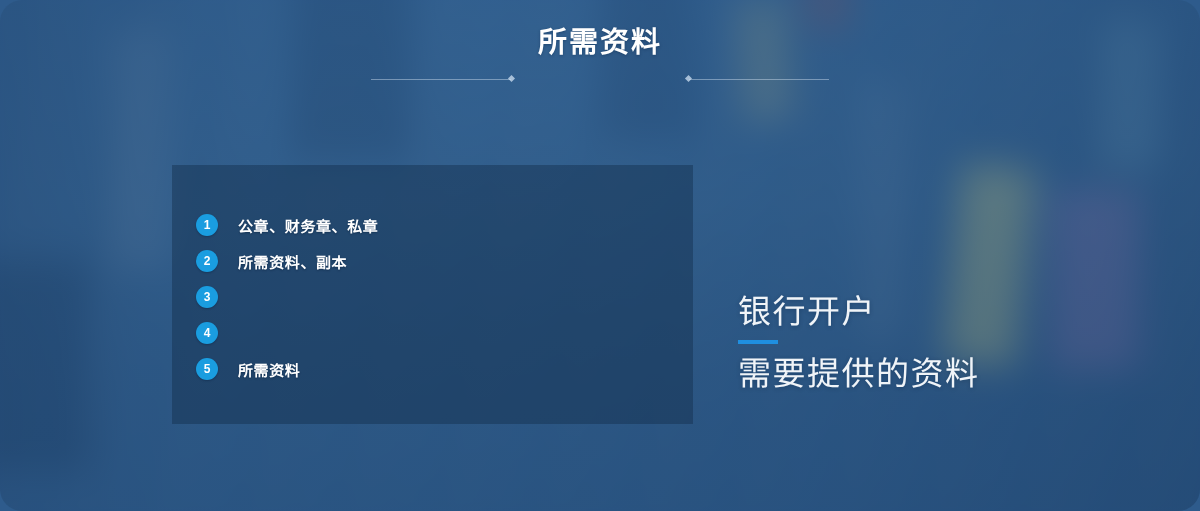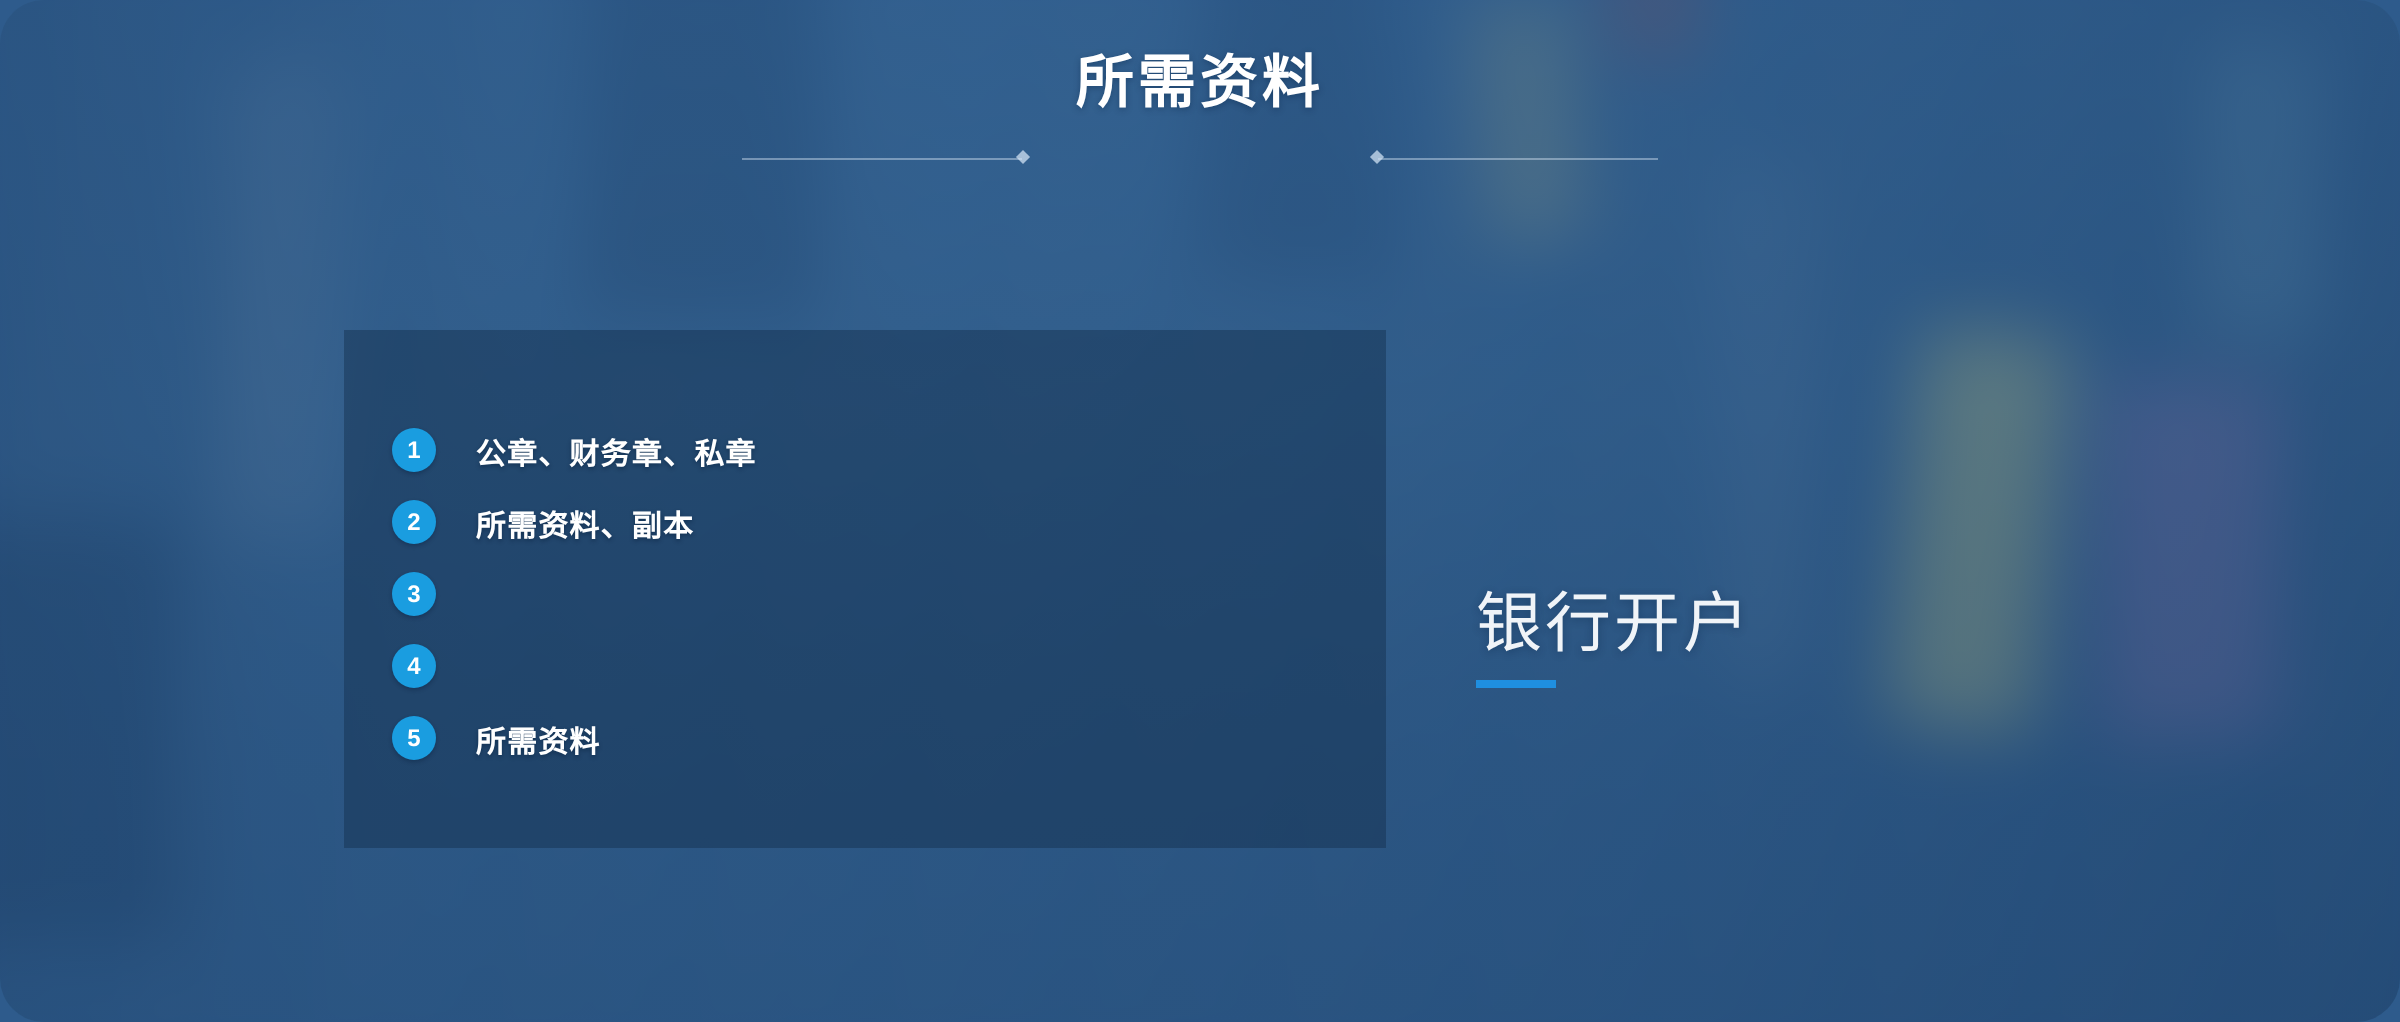--- a/index.html
+++ b/index.html
@@ -313,15 +313,16 @@
         <span class="badge">5</span>
         <span class="item-text">所需资料</span>
       </li>
 
     </ul>
   </div>
 
   <div class="headline">
     <div class="headline-line">银行开户</div>
     <div class="headline-rule"></div>
+    <div class="headline-line">需要提供的资料</div>
   </div>
 
 </div>
 
 </body></html>

